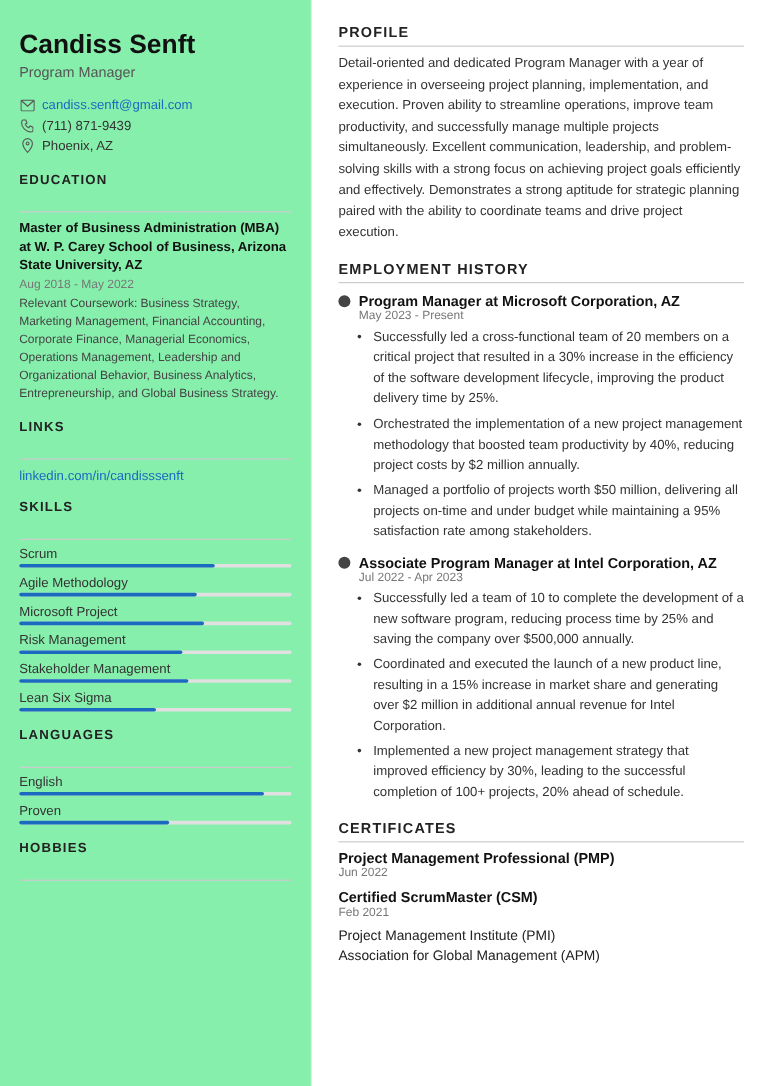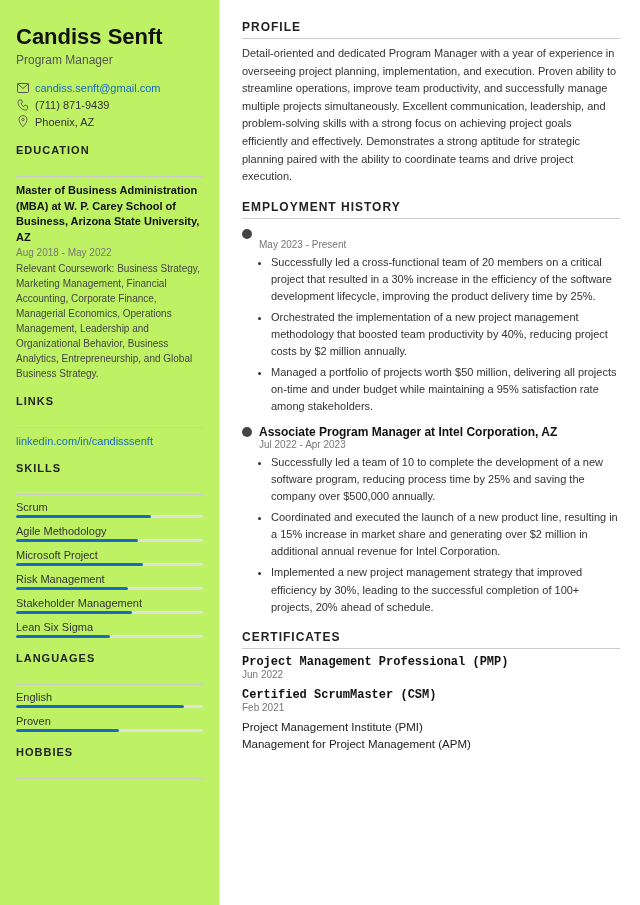--- a/index.html
+++ b/index.html
@@ -16,23 +16,23 @@
     .resume {
       width: 640px;
       min-height: 905px;
       background: #fff;
       display: flex;
       flex-direction: row;
       box-shadow: 0 2px 10px rgba(0,0,0,0.15);
     }
     
     .sidebar {
-      width: 220px;
+      width: 260px;
       min-height: 905px;
-      background: #bef264;
+      background: #86efac;
       padding: 24px 16px 24px 16px;
       border-right: 1px solid #e8e8e8;
       flex-shrink: 0;
     }
     .sidebar-name {
       font-size: 22px;
       font-weight: 700;
       color: #111;
       line-height: 1.2;
       margin-bottom: 3px;
@@ -189,21 +189,20 @@
       line-height: 1.55;
       margin-bottom: 4px;
     }
     .cert-block {
       margin-bottom: 8px;
     }
     .cert-name {
       font-size: 12px;
       font-weight: 700;
       color: #111;
-      font-family: Liberation Mono, monospace;
     }
     .cert-date {
       font-size: 10px;
       color: #777;
     }
     .membership-item {
       font-size: 11.5px;
       color: #222;
       margin-bottom: 5px;
       font-weight: 500;
@@ -321,20 +320,21 @@
   <div class="main">
 
     <div class="main-section-title">PROFILE</div>
     <p class="profile-text">Detail-oriented and dedicated Program Manager with a year of experience in overseeing project planning, implementation, and execution. Proven ability to streamline operations, improve team productivity, and successfully manage multiple projects simultaneously. Excellent communication, leadership, and problem-solving skills with a strong focus on achieving project goals efficiently and effectively. Demonstrates a strong aptitude for strategic planning paired with the ability to coordinate teams and drive project execution.</p>
 
     <div class="main-section-title">EMPLOYMENT HISTORY</div>
     <div id="employment-list">
         <div class="job-block">
     <div class="job-title-row">
       <div class="job-dot"></div>
+      <div class="job-title">Program Manager at Microsoft Corporation, AZ</div>
     </div>
     <div class="job-dates">May 2023 - Present</div>
     <ul class="job-bullets">
             <li>Successfully led a cross-functional team of 20 members on a critical project that resulted in a 30% increase in the efficiency of the software development lifecycle, improving the product delivery time by 25%.</li>
             <li>Orchestrated the implementation of a new project management methodology that boosted team productivity by 40%, reducing project costs by $2 million annually.</li>
             <li>Managed a portfolio of projects worth $50 million, delivering all projects on-time and under budget while maintaining a 95% satisfaction rate among stakeholders.</li>
           </ul>
         </div>
         <div class="job-block">
     <div class="job-title-row">
@@ -357,17 +357,17 @@
     <div class="cert-date">Jun 2022</div>
         </div>
         <div class="cert-block">
     <div class="cert-name">Certified ScrumMaster (CSM)</div>
     <div class="cert-date">Feb 2021</div>
         </div>
       </div>
 
     <div id="memberships-list">
         <div class="membership-item">Project Management Institute (PMI)</div>
-        <div class="membership-item">Management for Project Management (APM)</div>
+        <div class="membership-item">Association for Global Management (APM)</div>
       </div>
 
   </div>
 </div>
 
 </body></html>

